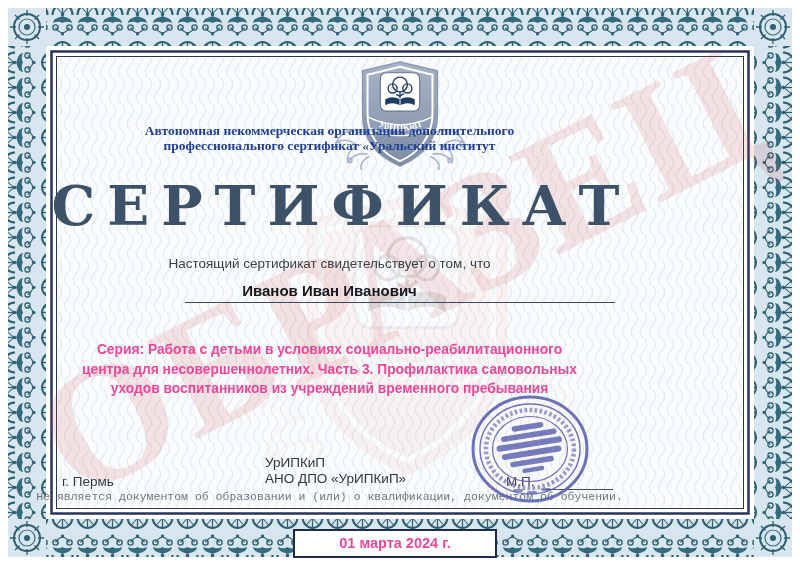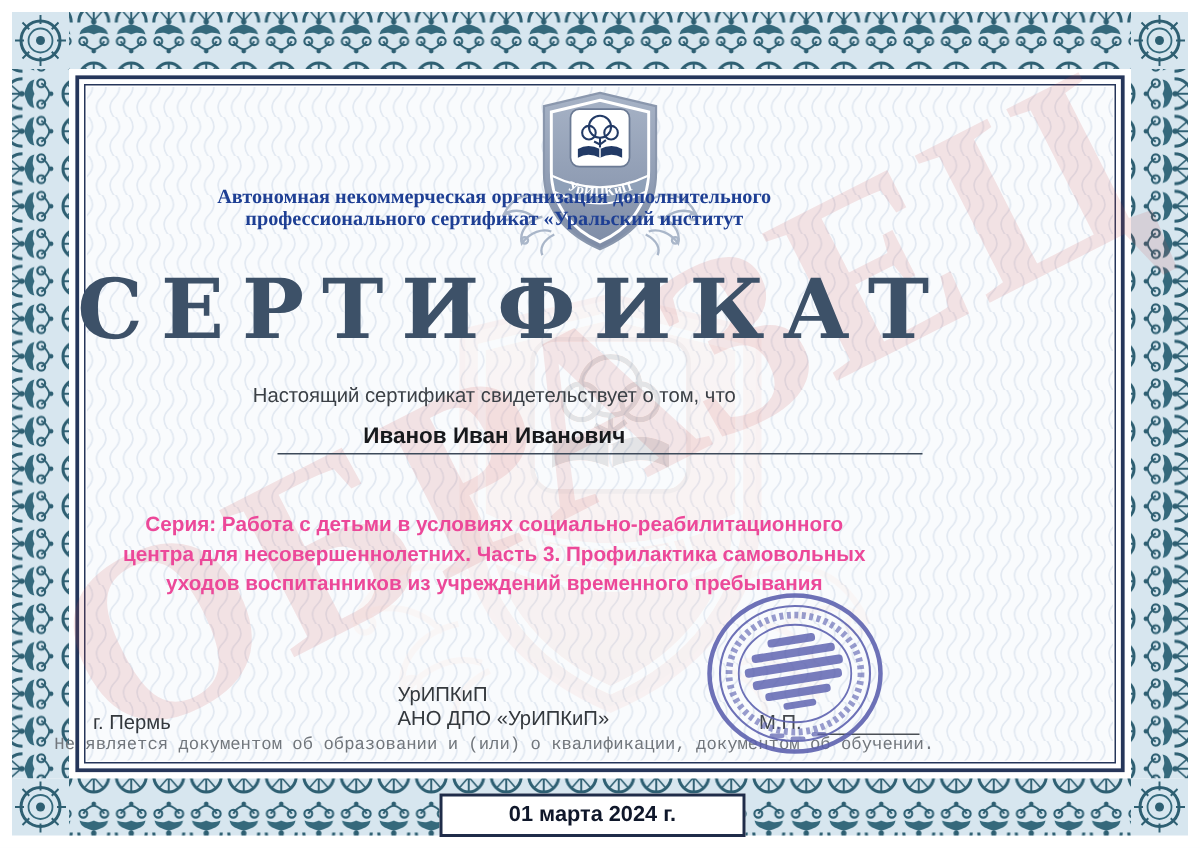--- a/index.html
+++ b/index.html
@@ -36,21 +36,21 @@
   .director{left:265px;top:455px;z-index:4;font-size:13.5px;line-height:16px;color:#33383d;text-align:left;}
   .seal-mark{left:506px;top:474px;z-index:4;font-size:13.5px;color:#43484d;}
   .sig-line{left:545px;top:489px;width:68px;border-top:1.5px solid #4a4f55;z-index:4;}
 
   .stamp{left:455px;top:385px;z-index:6;opacity:.88;}
 
   .disclaimer{top:490px;z-index:4;font-size:11.5px;color:#71767c;font-family:Liberation Mono, monospace;}
 
   .date-box{left:293px;top:529px;width:200px;height:25px;background:#ffffff;
     border:2px solid #1f2c49;z-index:10;text-align:center;line-height:25px;
-    font-size:14.5px;font-weight:bold;color:#0f172a;}
+    font-size:14.5px;font-weight:bold;color:#ec4899;}
 </style>
 </head>
 <body>
 
 <div class="cert">
 
   <svg class="abs border-svg" width="800" height="565" viewBox="0 0 800 565">
     <defs>
       <g id="orn-motif">
         <g stroke="#2e5f72" fill="none">

